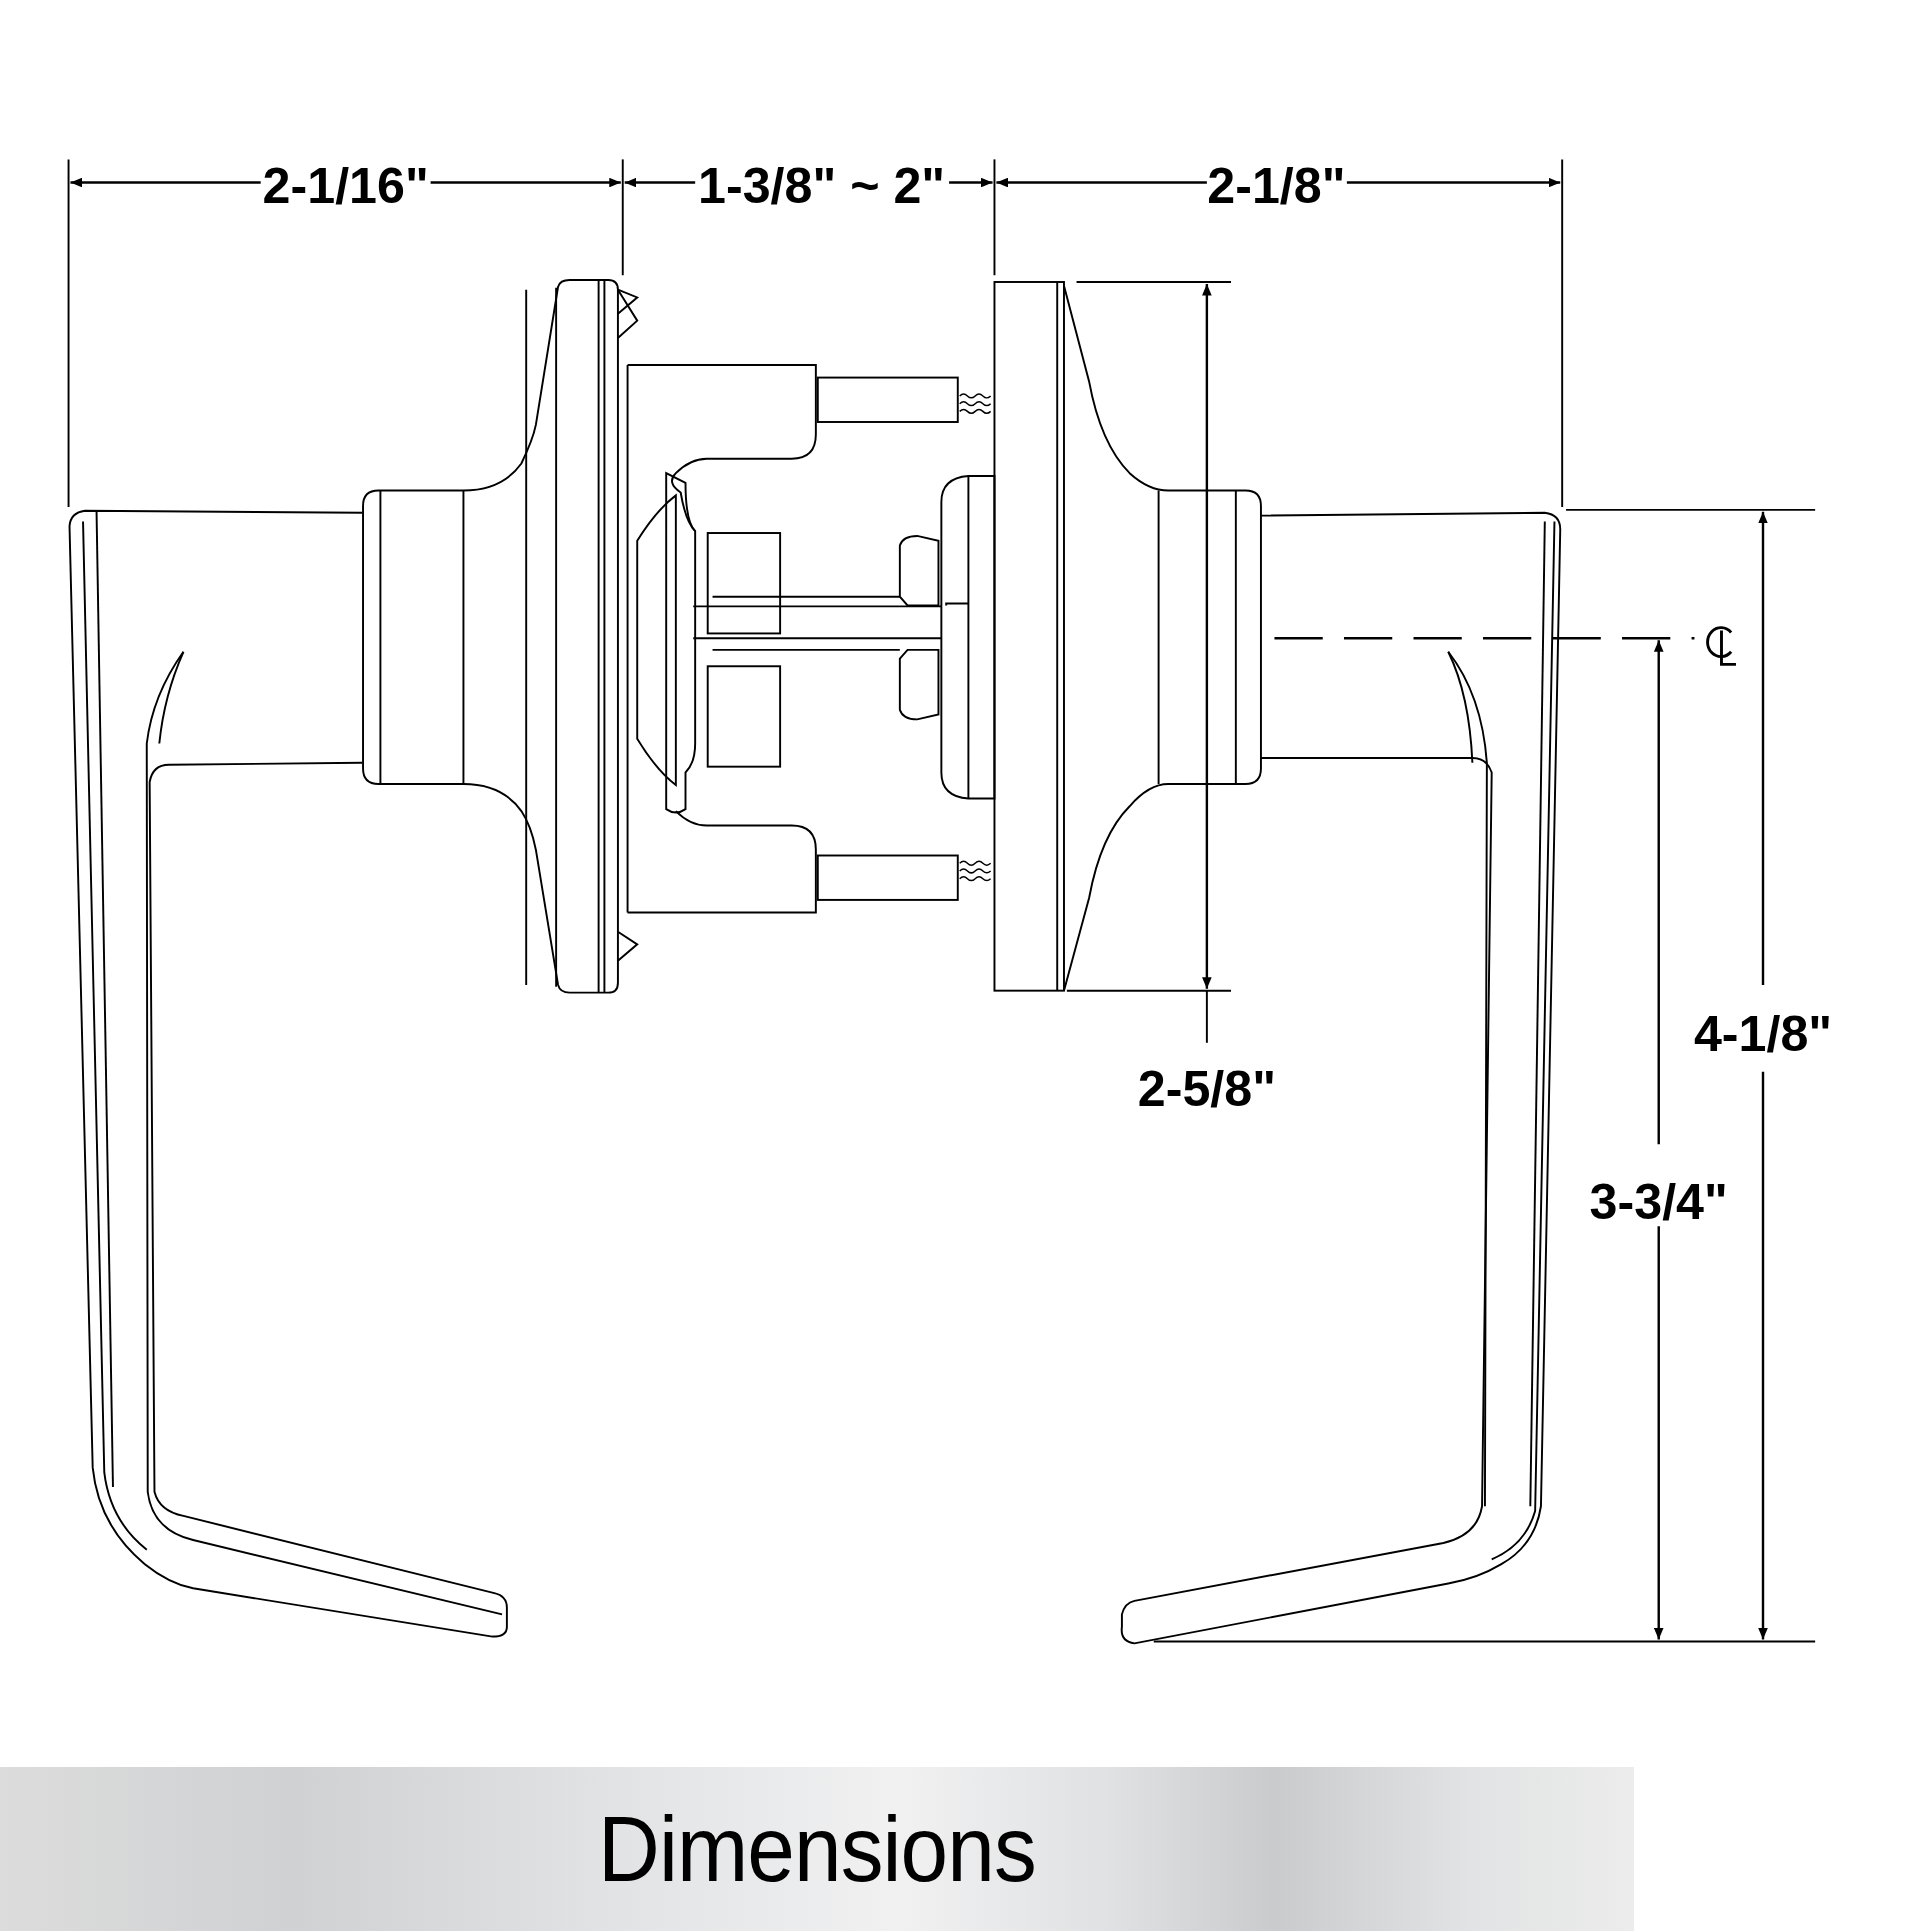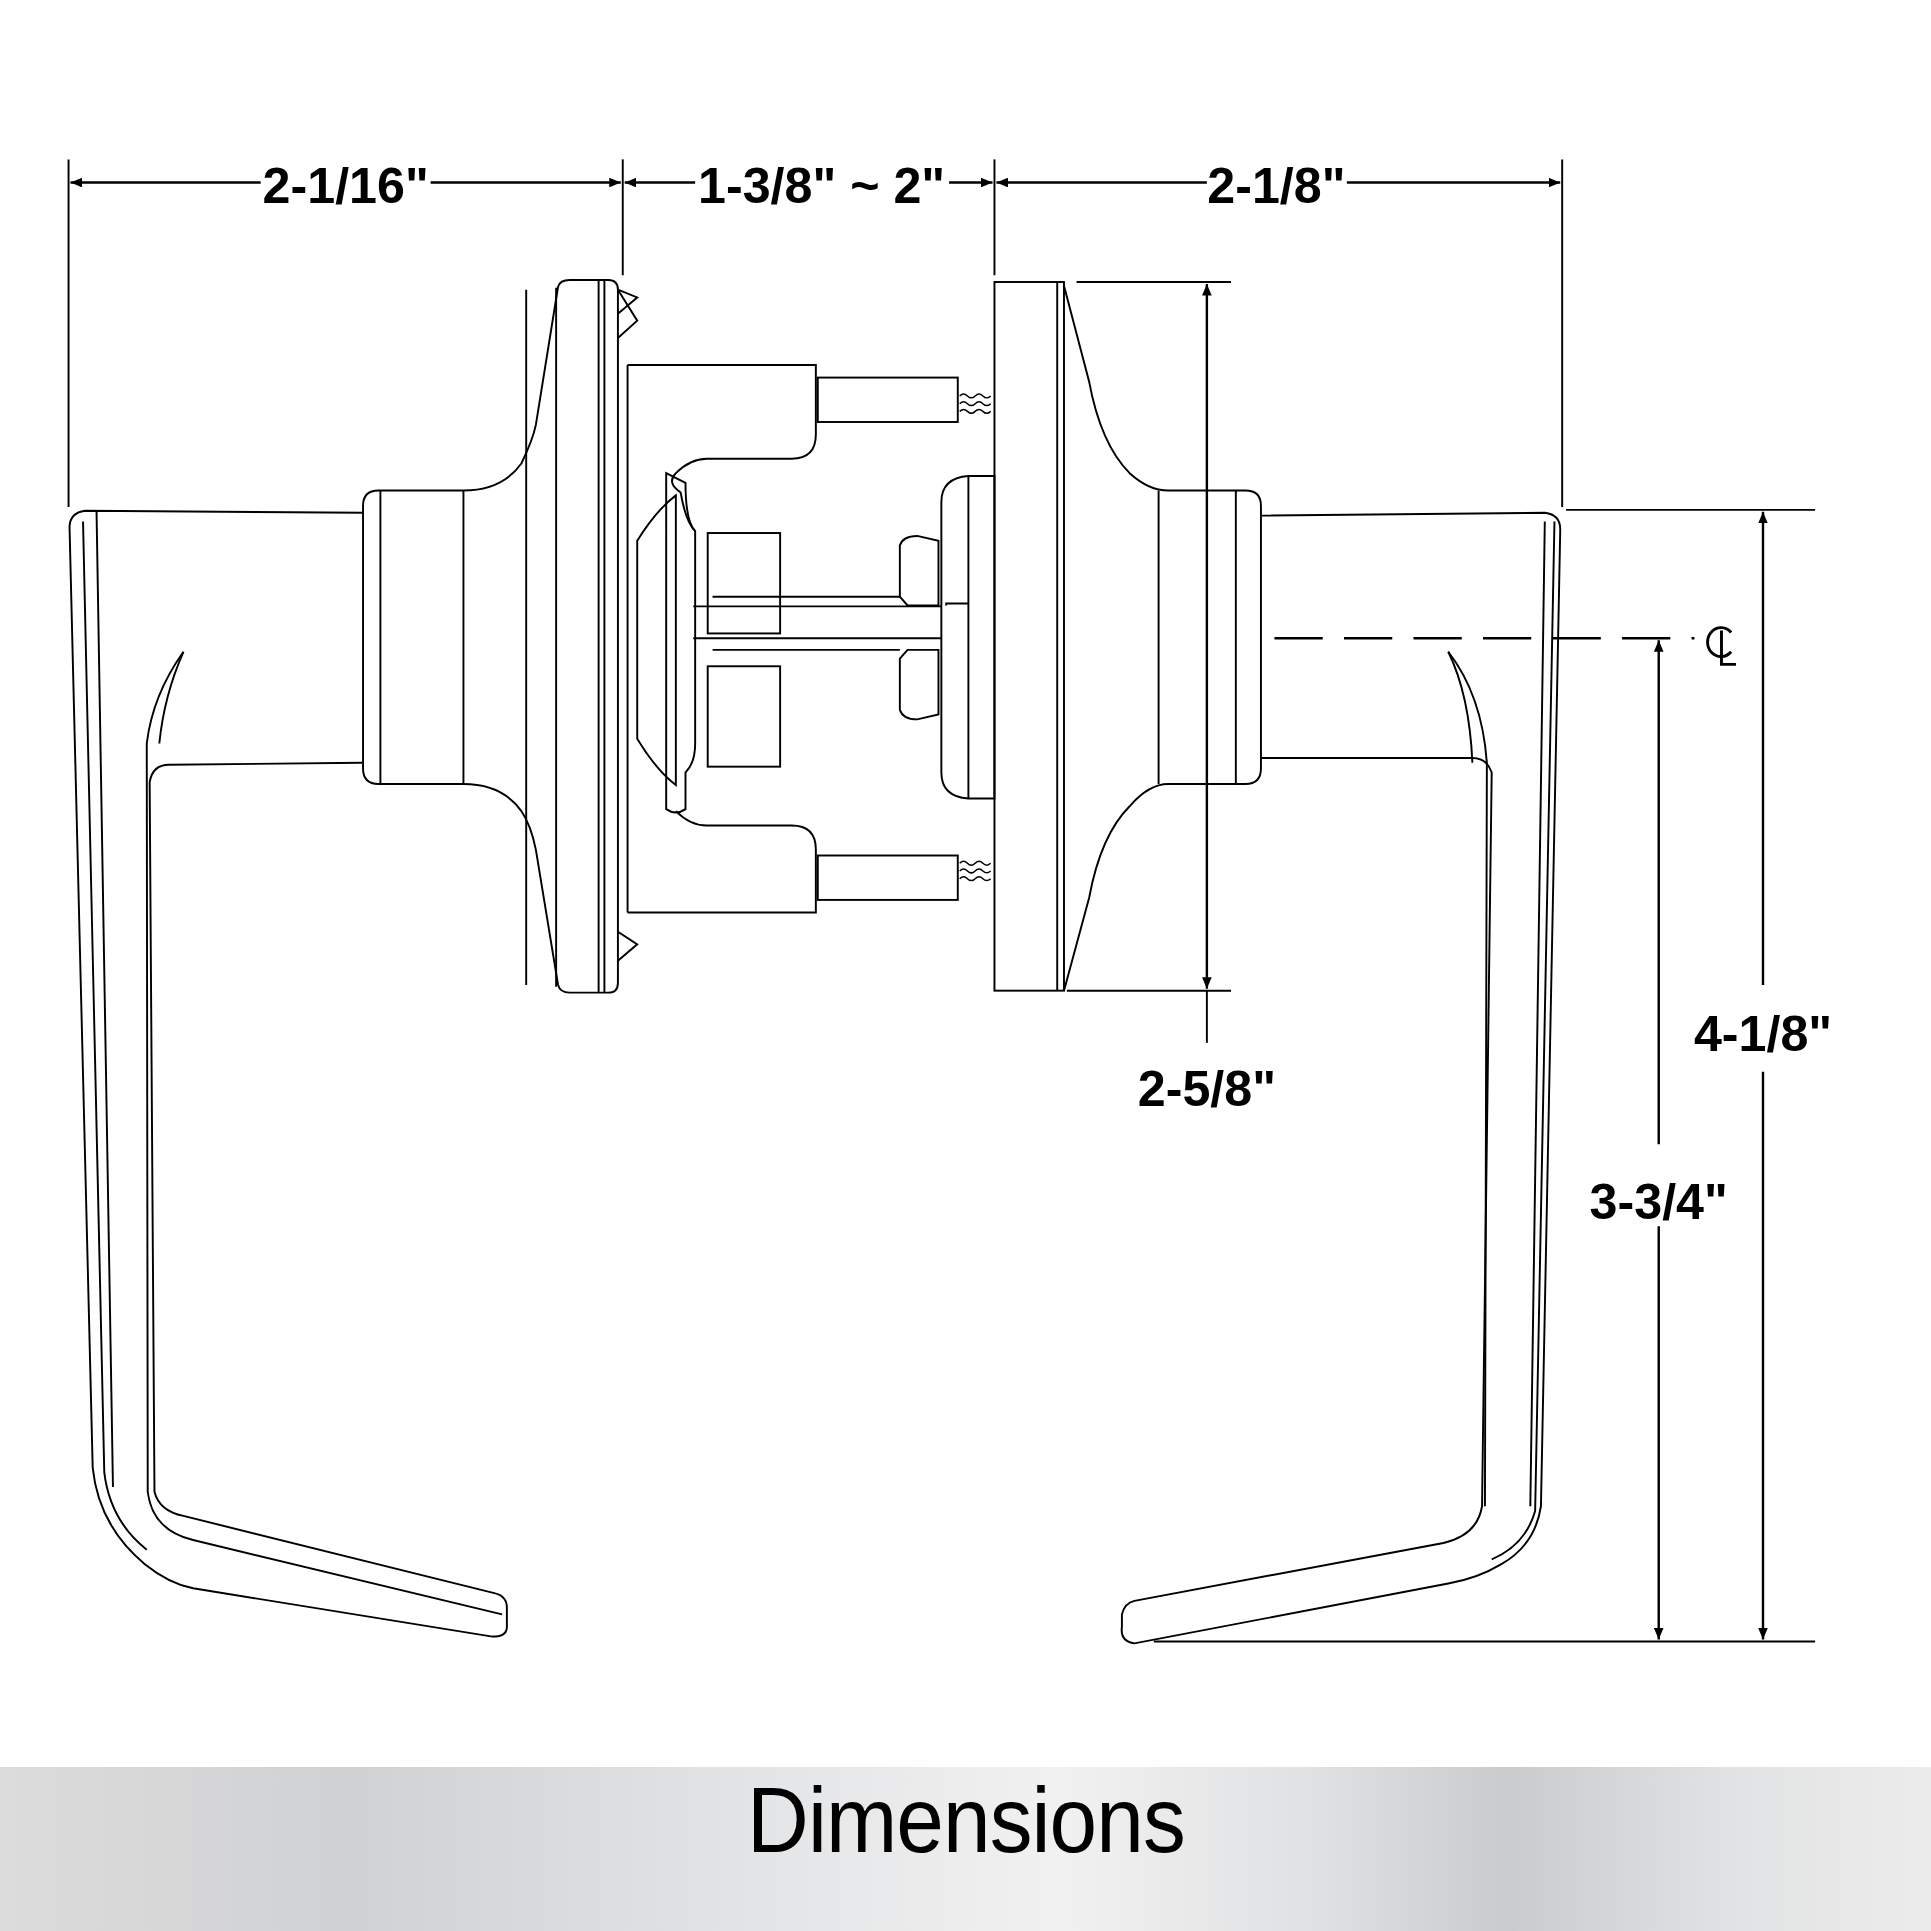--- a/index.html
+++ b/index.html
@@ -1,22 +1,22 @@
 <!DOCTYPE html>
 <html><head>
 <meta charset="utf-8">
 <style>
   html, body { margin: 0; padding: 0; background: #ffffff; }
   body { width: 1931px; height: 1931px; position: relative; overflow: hidden; font-family: "Liberation Sans", sans-serif; }
   #diagram { position: absolute; left: 0; top: 0; width: 1931px; height: 1767px; }
   .dim-label { font-family: "Liberation Sans", sans-serif; font-weight: bold; fill: #000; }
   #footer {
-    position: absolute; left: 0; top: 1767px; width: 1931px; height: 164px;
+    position: absolute; left: 0; top: 1767px; width: 1634px; height: 164px;
     background: linear-gradient(90deg, #dcdcdc 0%, #d0d1d3 18%, #e4e5e6 40%, #f1f1f2 55%, #e0e1e2 68%, #cacbcd 78%, #e2e3e4 90%, #ececec 100%);
-    display: flex; justify-content: center;
+    display: flex; align-items: center; justify-content: center;
   }
   #footer-title { font-family: "Liberation Sans", sans-serif; font-size: 93px; color: #000; transform: scaleX(0.92); letter-spacing: -1px; }
 </style>
 </head>
 <body>
 
 <svg id="diagram" viewBox="0 0 2000 1830" xmlns="http://www.w3.org/2000/svg">
   <defs>
     <marker id="arrow" markerWidth="12" markerHeight="10" refX="12" refY="5" orient="auto-start-reverse" markerUnits="userSpaceOnUse">
       <path d="M0,0 L12,5 L0,10 z" fill="#000"></path>

